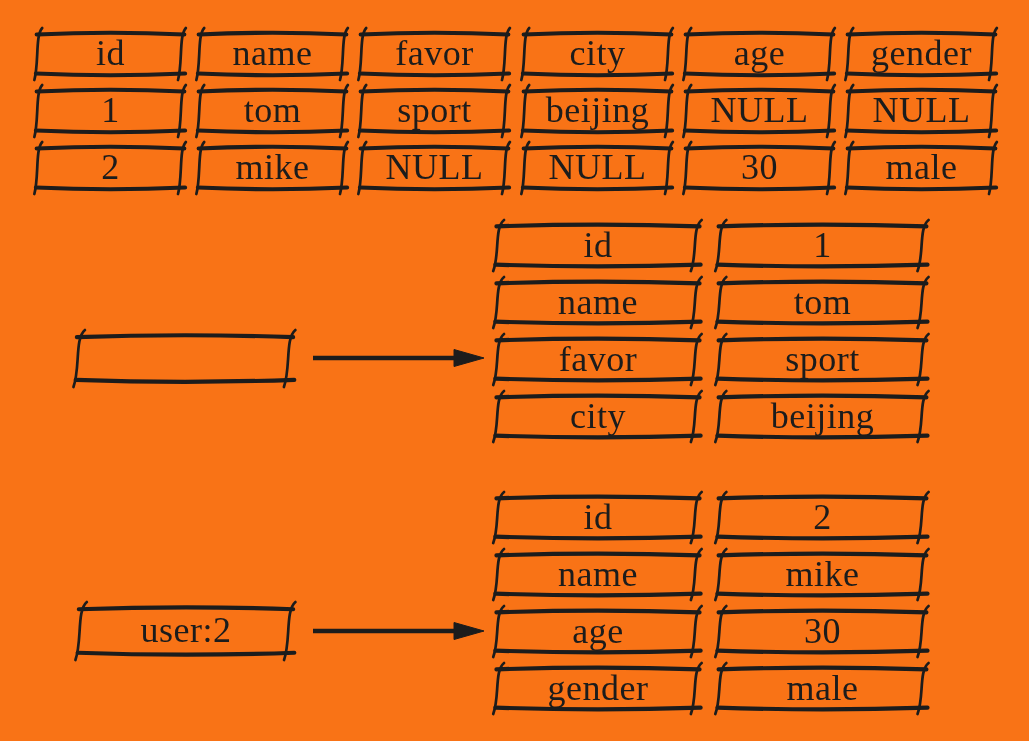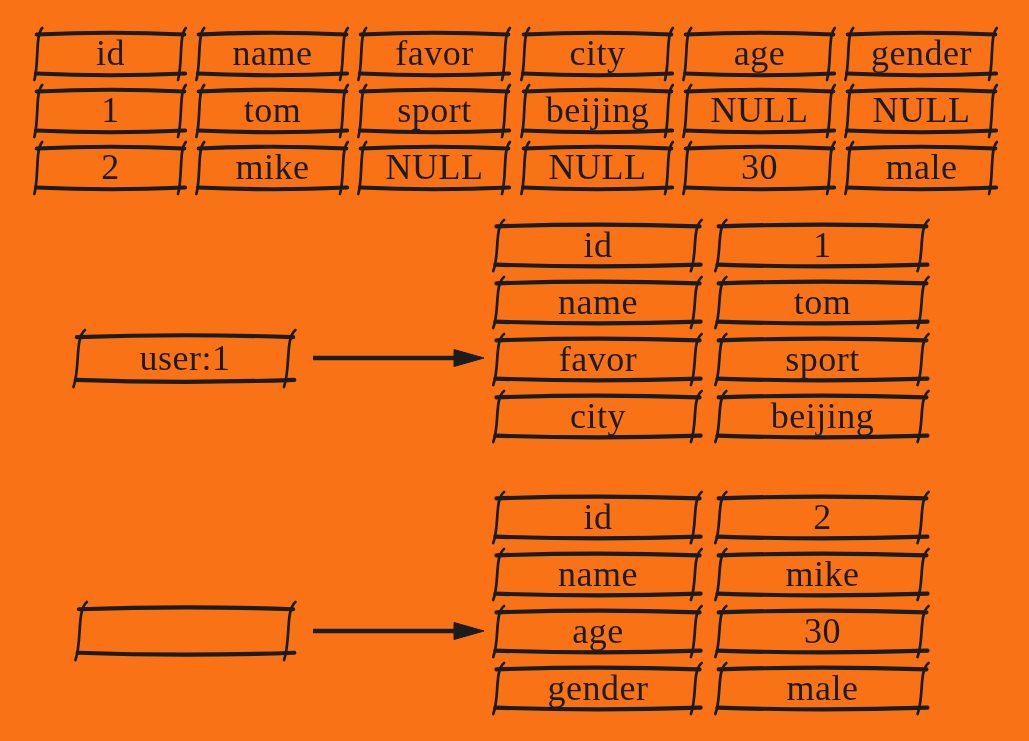--- a/index.html
+++ b/index.html
@@ -221,21 +221,20 @@
   </div>
 
   <div class="group">
     <div class="cell" style="left:70px;top:330px;width:230px;height:57px">
         <svg class="sk" viewBox="0 0 200 60" preserveAspectRatio="none" aria-hidden="true">
           <path d="M 6 7.5 Q 100 3.5 194 7.5" vector-effect="non-scaling-stroke"></path>
           <path d="M 5 52.5 Q 100 56.5 195 52.5" vector-effect="non-scaling-stroke"></path>
           <path class="thin" d="M 13 0 C 4 9 9 40 3 60" vector-effect="non-scaling-stroke"></path>
           <path class="thin" d="M 196 0 C 187 9 192 40 186 60" vector-effect="non-scaling-stroke"></path>
         </svg>
-      <span class="txt">user:1</span>
       </div>
 
     <svg class="arrow" style="left:310px;top:345px" width="176" height="26" viewBox="0 0 176 26">
       <line x1="3" y1="13" x2="147" y2="13"></line>
       <polygon points="144,4.5 174,13 144,21.5"></polygon>
     </svg>
 
     <div class="cell" style="left:490px;top:220px;width:216px;height:51px">
         <svg class="sk" viewBox="0 0 200 60" preserveAspectRatio="none" aria-hidden="true">
           <path d="M 6 7.5 Q 100 3.5 194 7.5" vector-effect="non-scaling-stroke"></path>
@@ -314,20 +313,21 @@
   </div>
 
   <div class="group">
     <div class="cell" style="left:72px;top:602px;width:228px;height:58px">
         <svg class="sk" viewBox="0 0 200 60" preserveAspectRatio="none" aria-hidden="true">
           <path d="M 6 7.5 Q 100 3.5 194 7.5" vector-effect="non-scaling-stroke"></path>
           <path d="M 5 52.5 Q 100 56.5 195 52.5" vector-effect="non-scaling-stroke"></path>
           <path class="thin" d="M 13 0 C 4 9 9 40 3 60" vector-effect="non-scaling-stroke"></path>
           <path class="thin" d="M 196 0 C 187 9 192 40 186 60" vector-effect="non-scaling-stroke"></path>
         </svg>
+      <span class="txt">user:2</span>
       </div>
 
     <svg class="arrow" style="left:310px;top:618px" width="176" height="26" viewBox="0 0 176 26">
       <line x1="3" y1="13" x2="147" y2="13"></line>
       <polygon points="144,4.5 174,13 144,21.5"></polygon>
     </svg>
 
     <div class="cell" style="left:490px;top:492px;width:216px;height:51px">
         <svg class="sk" viewBox="0 0 200 60" preserveAspectRatio="none" aria-hidden="true">
           <path d="M 6 7.5 Q 100 3.5 194 7.5" vector-effect="non-scaling-stroke"></path>

